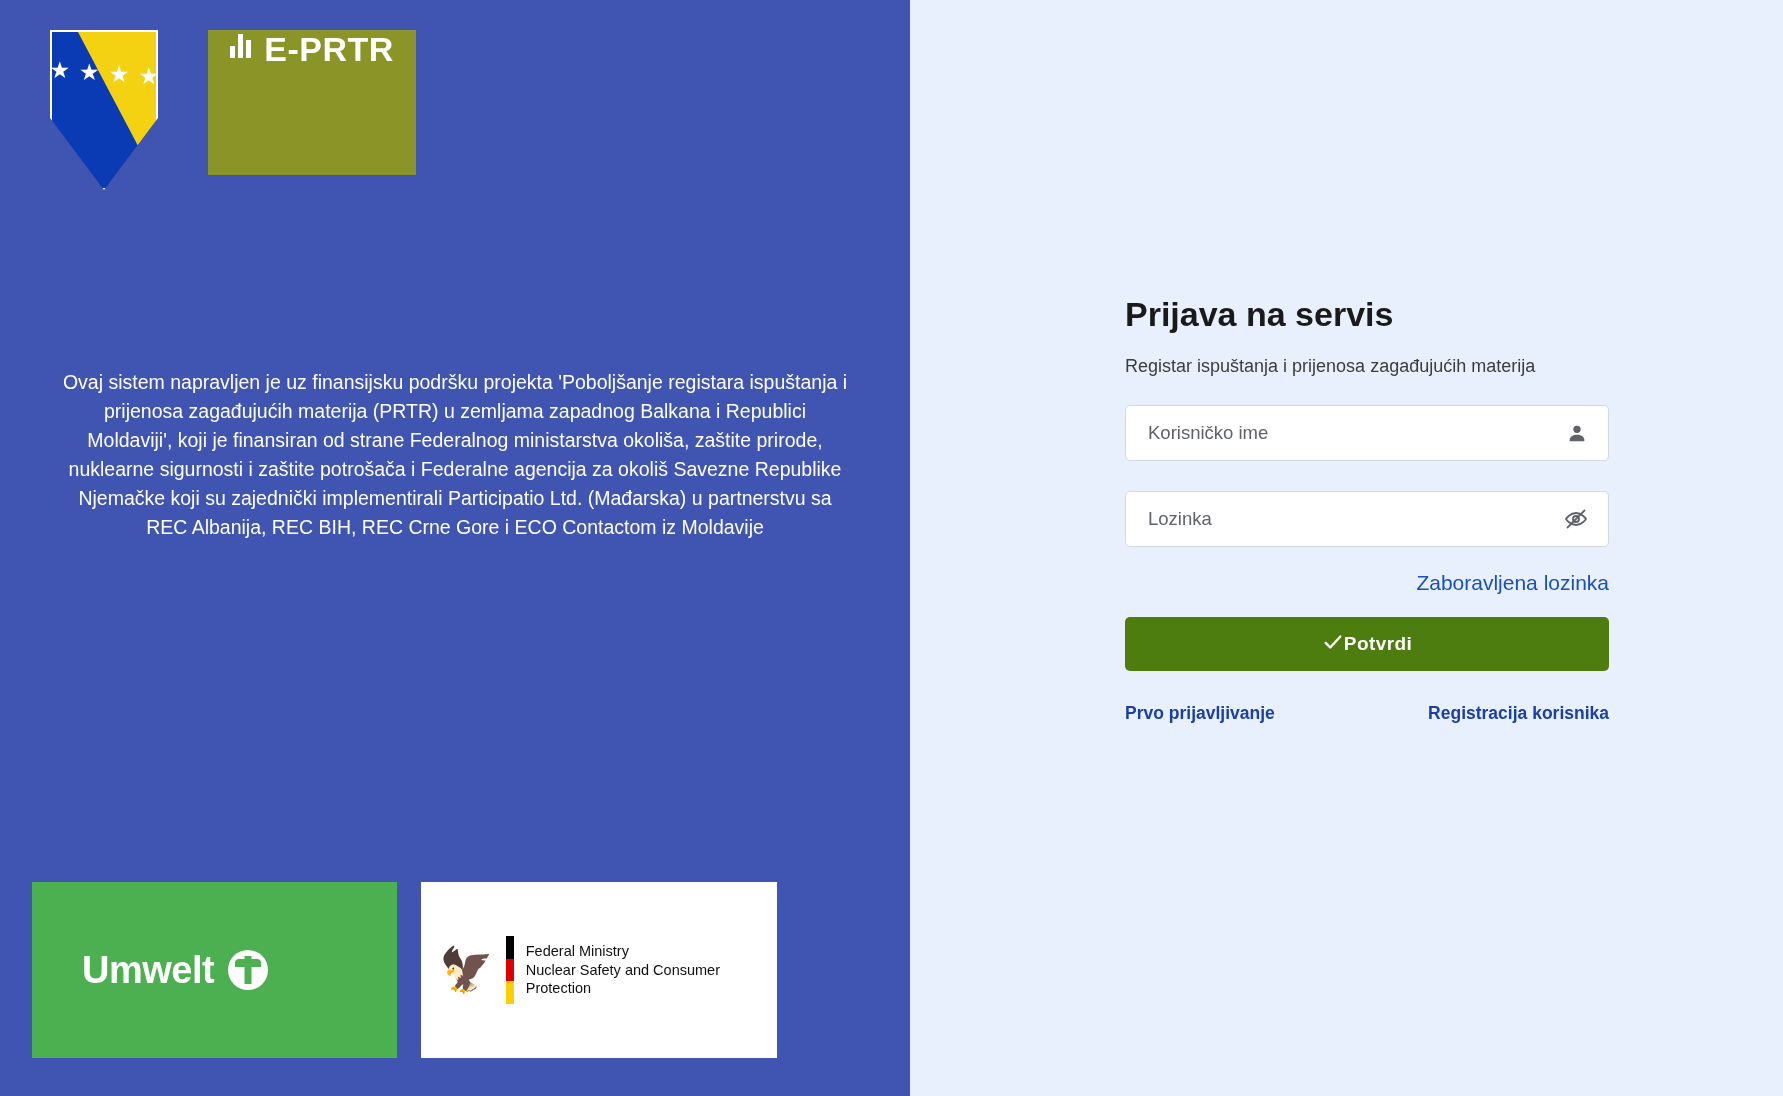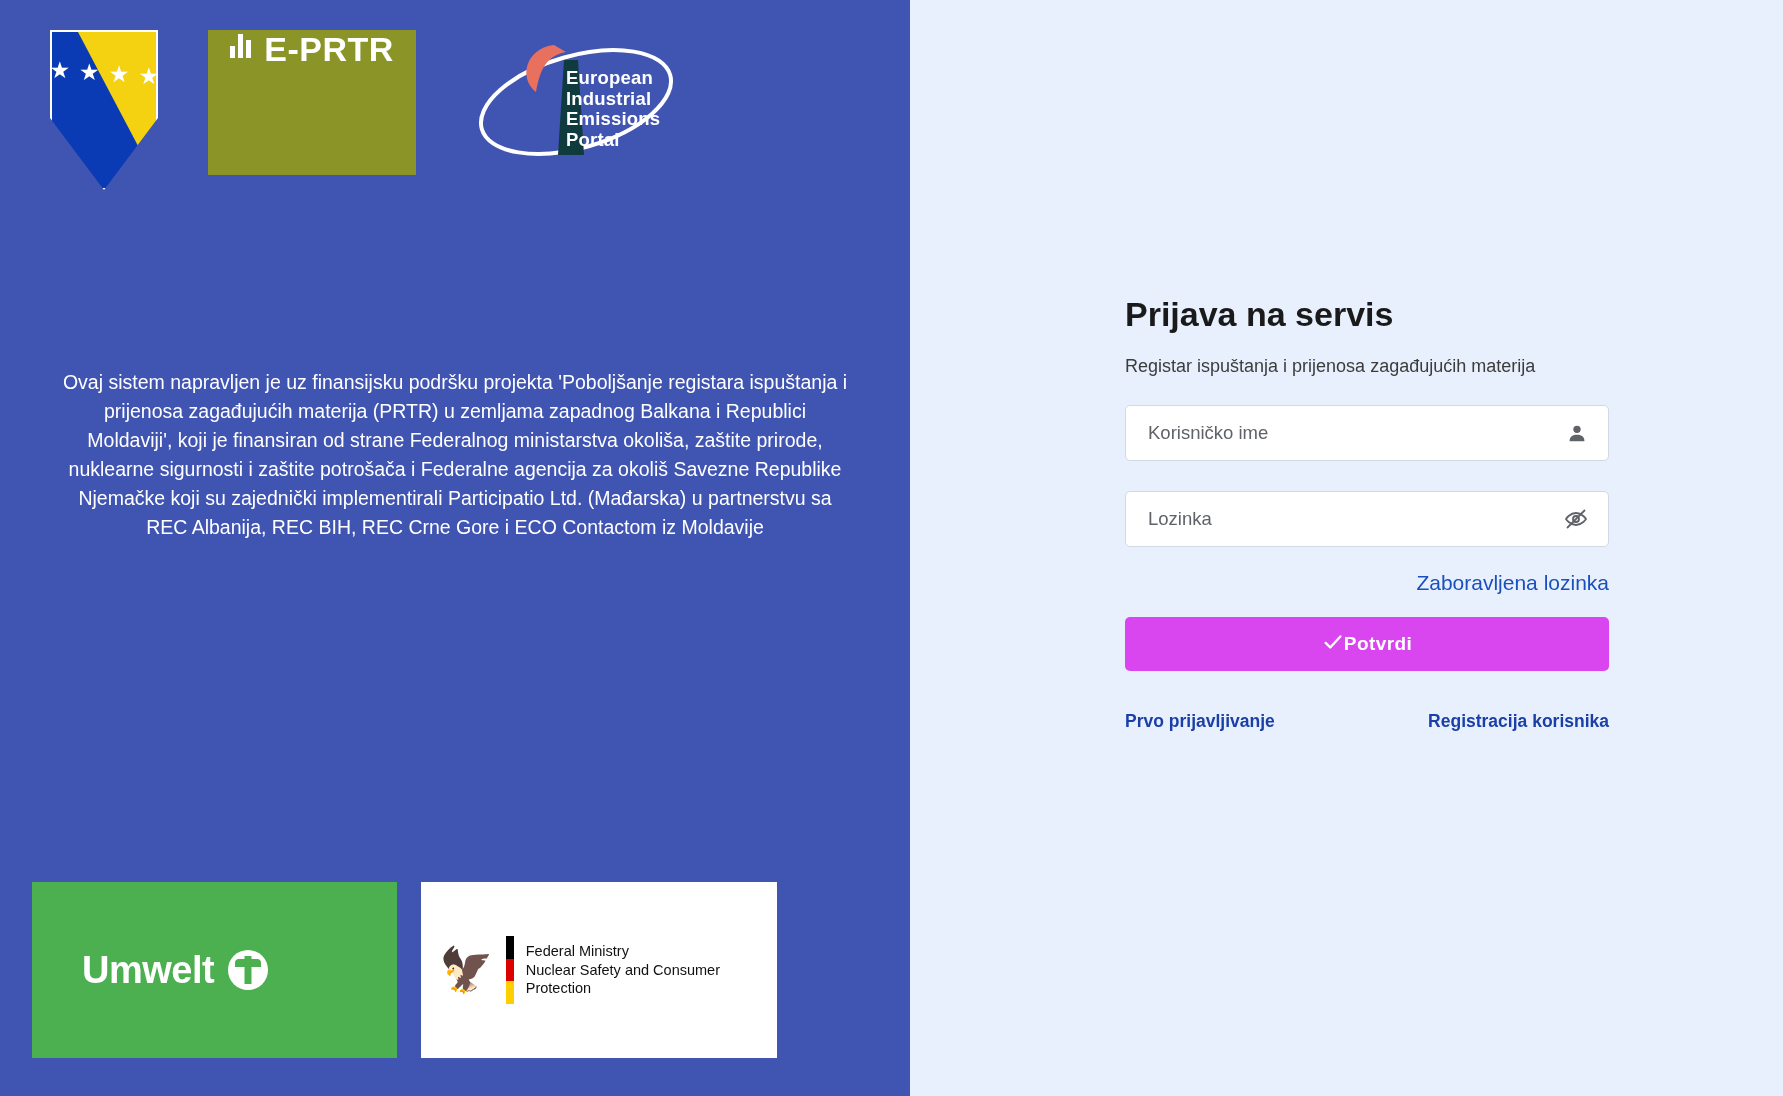--- a/index.html
+++ b/index.html
@@ -261,37 +261,37 @@
     text-align: right;
     color: #1a4fbf;
     font-size: 21px;
     text-decoration: none;
     margin-top: -6px;
     margin-bottom: 22px;
   }
   .submit-btn {
     width: 484px;
     height: 54px;
-    background: #d946ef;
+    background: #4d7c0f;
     border: none;
     border-radius: 5px;
     color: #ffffff;
     font-size: 19px;
     font-weight: 700;
     letter-spacing: 0.4px;
     display: flex;
     align-items: center;
     justify-content: center;
     cursor: pointer;
     font-family: "Liberation Sans", sans-serif;
   }
   .links-row {
     display: flex;
     justify-content: space-between;
-    margin-top: 40px;
+    margin-top: 32px;
   }
   .links-row a {
     color: #1a3fa8;
     font-size: 17.5px;
     font-weight: 700;
     text-decoration: none;
   }
 </style>
 </head>
 <body>
@@ -318,33 +318,20 @@
 
       <div class="eprtr">
         <span class="eprtr-bars">
           <i style="height:12px"></i>
             <i style="height:24px"></i>
             <i style="height:18px"></i>
         </span>
         <span class="eprtr-text">E-PRTR</span>
       </div>
 
-      <div class="eiep">
-        <svg width="230" height="145" viewBox="0 0 230 145">
-          <ellipse cx="110" cy="72" rx="98" ry="46" fill="none" stroke="#ffffff" stroke-width="4" transform="rotate(-16 110 72)"></ellipse>
-          <path d="M88 15 C 60 18, 52 48, 70 62 C 74 40, 80 26, 100 22 Z" fill="#e8705f"></path>
-          <path d="M98 30 L112 30 L118 125 L92 125 Z" fill="#0f3b3f"></path>
-        </svg>
-        <div class="eiep-text">
-          <span>European</span><br>
-          <span>Industrial</span><br>
-          <span>Emissions</span><br>
-          <span>Portal</span>
-        </div>
-      </div>
     </div>
 
     <div class="description">Ovaj sistem napravljen je uz finansijsku podršku projekta 'Poboljšanje registara ispuštanja i prijenosa zagađujućih materija (PRTR) u zemljama zapadnog Balkana i Republici Moldaviji', koji je finansiran od strane Federalnog ministarstva okoliša, zaštite prirode, nuklearne sigurnosti i zaštite potrošača i Federalne agencija za okoliš Savezne Republike Njemačke koji su zajednički implementirali Participatio Ltd. (Mađarska) u partnerstvu sa REC Albanija, REC BIH, REC Crne Gore i ECO Contactom iz Moldavije</div>
 
     <div class="bottom-logos">
       <div class="uba">
         <div class="uba-txt">
           <div class="uba-row">
             <span>Umwelt</span>
             <span class="uba-mark"></span>

